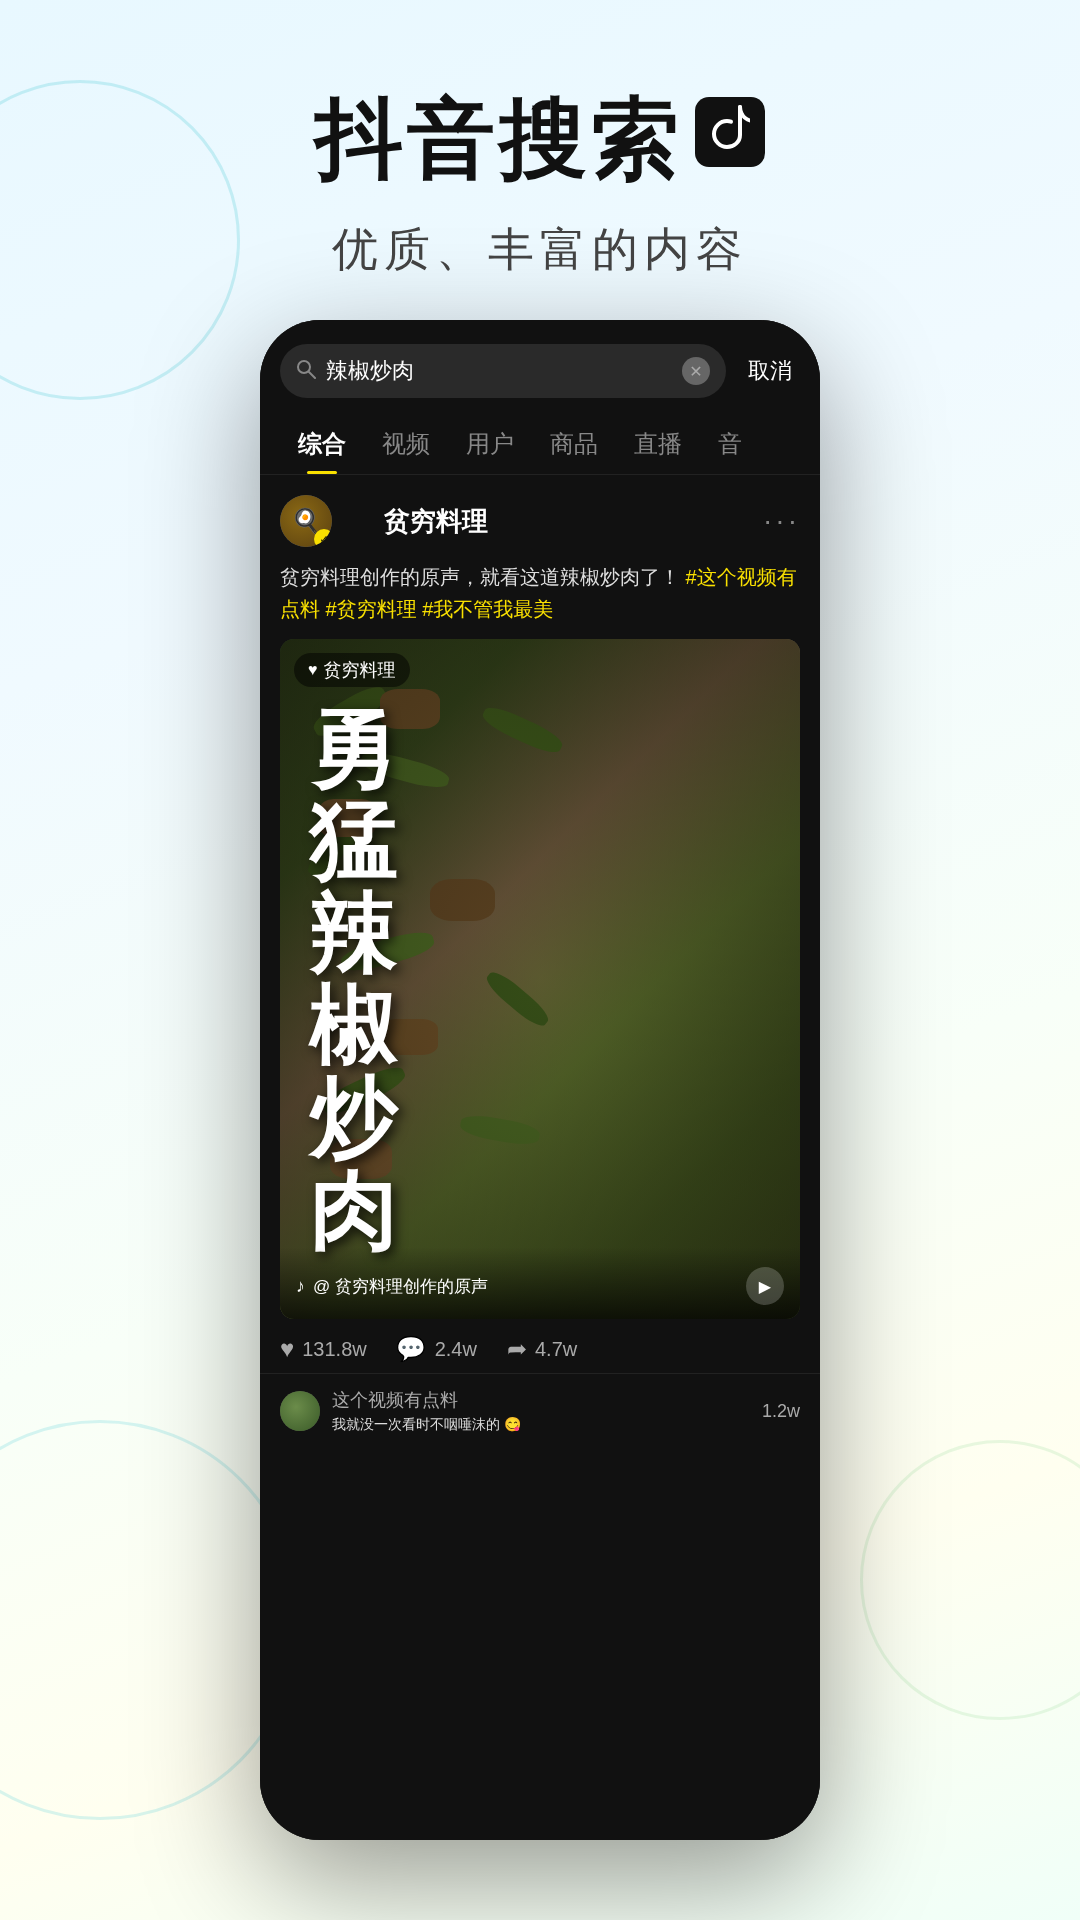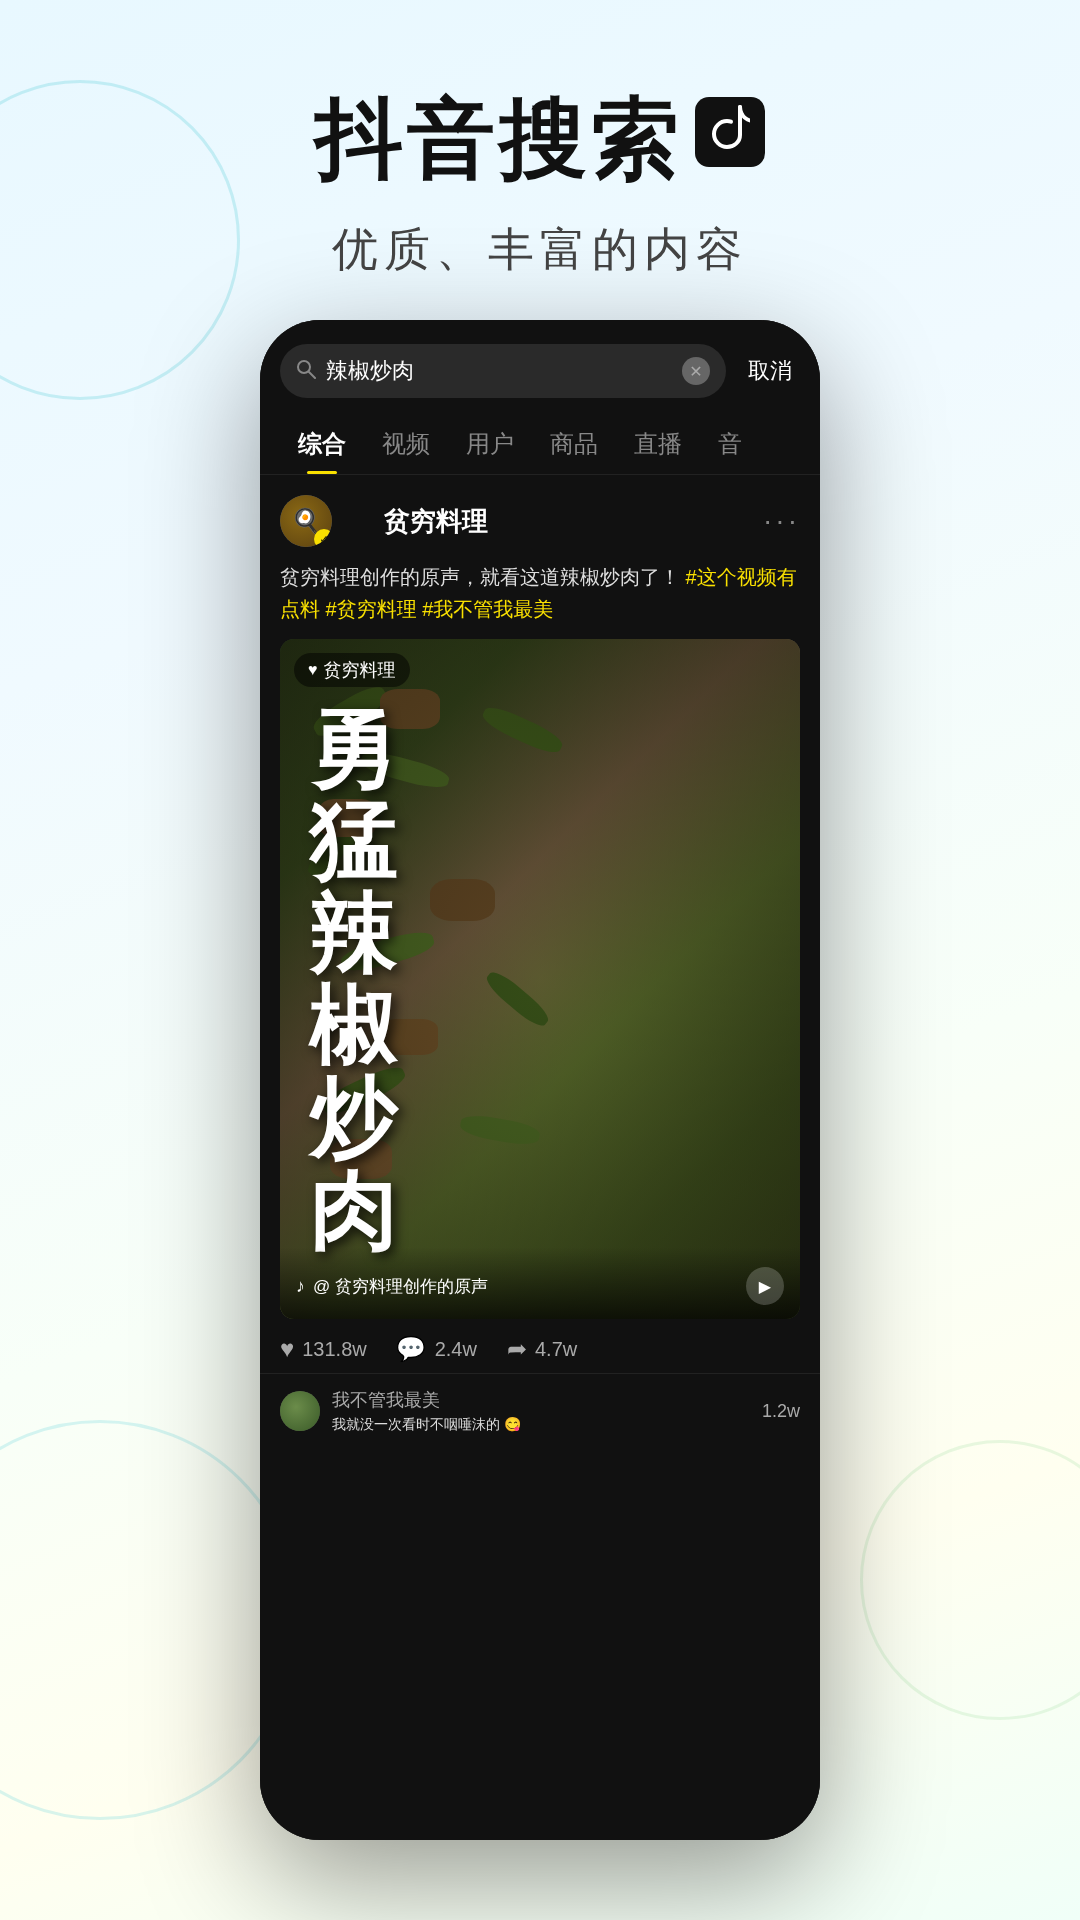--- a/index.html
+++ b/index.html
@@ -586,21 +586,21 @@
             <span>4.7w</span>
           </div>
         </div>
       </div>
 
       <div class="comment-preview">
         <div class="comment-avatar">
           <div class="comment-avatar-inner"></div>
         </div>
         <div class="comment-content">
-          <div class="comment-user">我不管我最美</div>
+          <div class="comment-user">这个视频有点料</div>
           <div class="comment-text">我就没一次看时不咽唾沫的 😋</div>
         </div>
         <span class="comment-likes">1.2w</span>
       </div>
 
     </div>
   </div>
 </div>
 
 </body></html>

